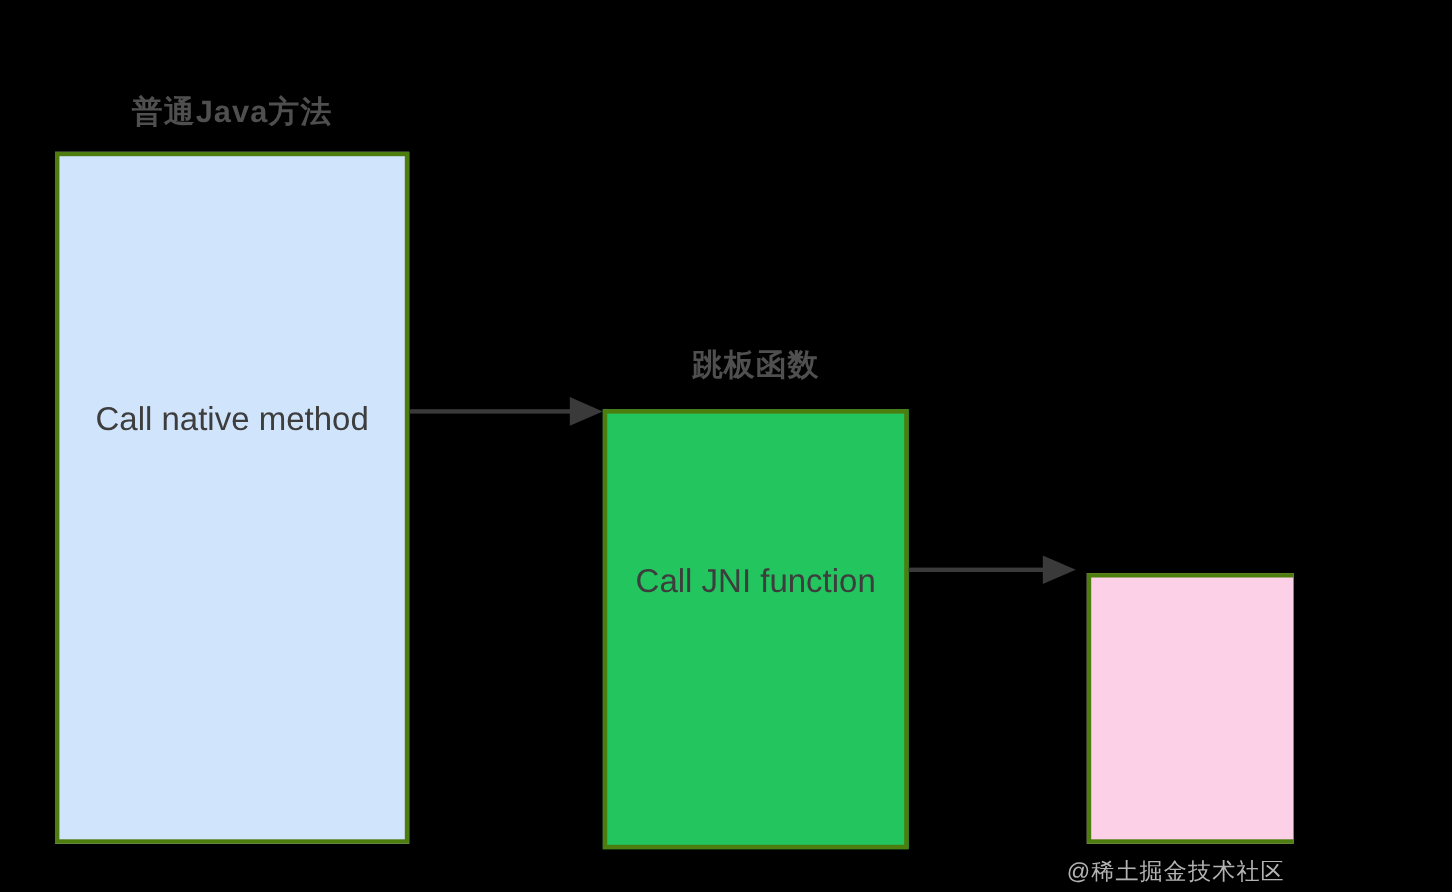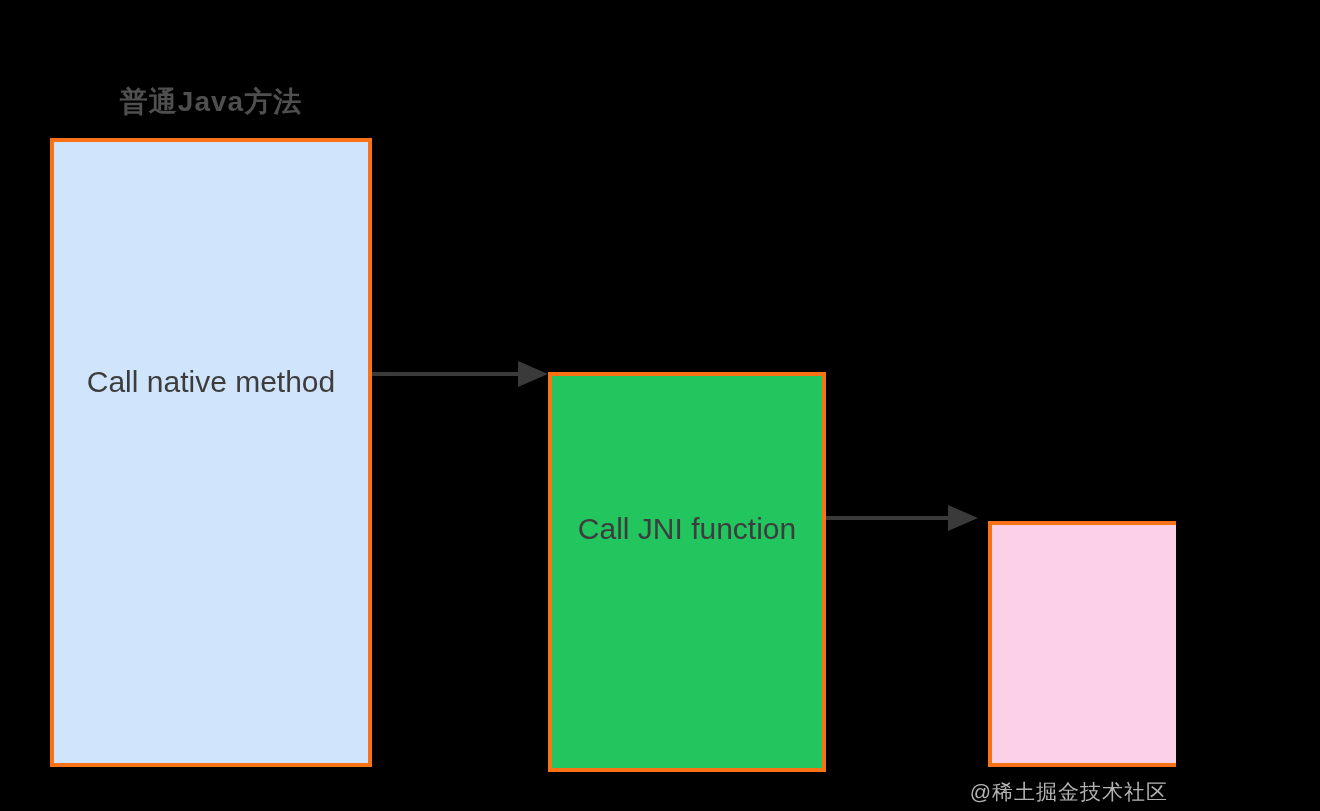--- a/index.html
+++ b/index.html
@@ -21,21 +21,21 @@
     color: #4f4f4f;
     font-size: 28px;
     font-weight: bold;
     text-align: center;
     line-height: 36px;
     letter-spacing: 1px;
   }
   .box {
     position: absolute;
     box-sizing: border-box;
-    border: 4px solid #f97316;
+    border: 4px solid #4d7c0f;
   }
   .box-text {
     position: absolute;
     left: 0;
     width: 100%;
     text-align: center;
     color: #3d3d3d;
     font-size: 30px;
     line-height: 40px;
     white-space: nowrap;
@@ -85,20 +85,21 @@
 <div class="canvas" style="background-color: rgb(0, 0, 0);">
 
   <div class="node-title title-java">普通Java方法</div>
   <div class="box box-java" style="background-color: rgb(208, 228, 251);">
     <div class="box-text">Call native method</div>
   </div>
 
   <div class="arrow-line arrow1-line"></div>
   <div class="arrow-head arrow1-head"></div>
 
+  <div class="node-title title-tramp">跳板函数</div>
   <div class="box box-tramp" style="background-color: #22c55e;">
     <div class="box-text">Call JNI function</div>
   </div>
 
   <div class="arrow-line arrow2-line"></div>
   <div class="arrow-head arrow2-head"></div>
 
   <div class="box box-jni" style="background-color: rgb(252, 209, 232);"></div>
 
   <div class="watermark">@稀土掘金技术社区</div>

